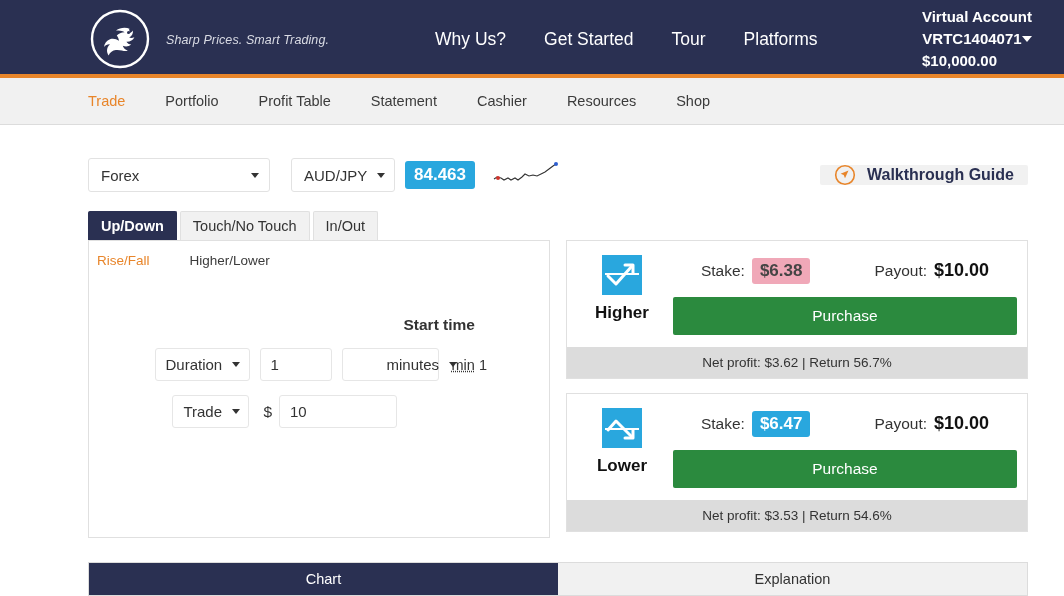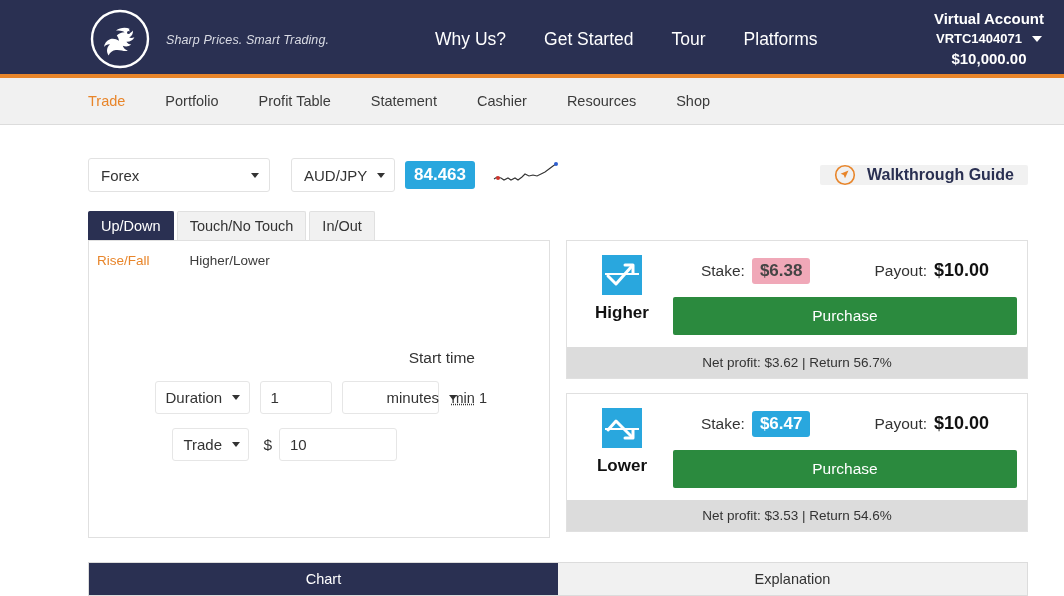--- a/index.html
+++ b/index.html
@@ -44,28 +44,28 @@
   .main-nav {
     display: flex; align-items: center;
     margin-left: 106px; gap: 38px;
   }
   .main-nav a {
     color: #ffffff; font-size: 17.5px;
     text-decoration: none; cursor: pointer;
   }
 
   .account-block {
-    margin-left: auto; margin-right: 20px;
-    text-align: center; color: #ffffff;
+    margin-left: auto; margin-right: 32px;
+    text-align: left; color: #ffffff;
     line-height: 1.45;
   }
   .acct-label { font-size: 15px; font-weight: bold; }
   .acct-id-row {
-    font-size: 13px; font-weight: bold;
-    display: flex; align-items: center; justify-content: center; gap: 10px;
+    font-size: 15px; font-weight: bold;
+    display: flex; align-items: center; justify-content: center; 
     cursor: pointer;
   }
   .caret-down {
     width: 0; height: 0;
     border-left: 5px solid transparent;
     border-right: 5px solid transparent;
     border-top: 6px solid #ffffff;
   }
   .acct-balance { font-size: 15px; font-weight: bold; }
 
@@ -127,21 +127,21 @@
   .type-tab {
     height: 29px; padding: 0 12px;
     display: flex; align-items: center;
     font-size: 14.5px; color: #333;
     background: #f1f1f1; border: 1px solid #e0e0e0;
     border-bottom: none; cursor: pointer;
     border-radius: 2px 2px 0 0; margin-right: 3px;
   }
   .type-tab.active {
     background: #2a3052; color: #ffffff;
-    border-color: #2a3052; font-weight: normal;
+    border-color: #2a3052; font-weight: bold;
   }
 
   .content-row { display: flex; gap: 16px; }
 
   .form-panel {
     width: 462px; height: 298px;
     border: 1px solid #e0e0e0; background: #fff;
     padding: 12px 0 0 0;
   }
   .subtype-row {
@@ -319,21 +319,21 @@
 
   <div class="content-row">
 
     <div class="form-panel">
 
       <div class="subtype-row">
         <span class="subtype active">Rise/Fall</span>
         <span class="subtype">Higher/Lower</span>
       </div>
 
-      <div class="field-row" style="margin-top:81px;">
+      <div class="field-row" style="margin-top:48px;font-weight:bold;">
         <span class="field-label">Start time</span>
       </div>
 
       <div class="field-row">
         <div class="inp sel" id="duration-unit-type-select">
           <span>Duration</span>
           <span class="arr"></span>
         </div>
         <div class="inp" id="duration-amount-input">1</div>
         <div class="inp sel" id="duration-units-select">

